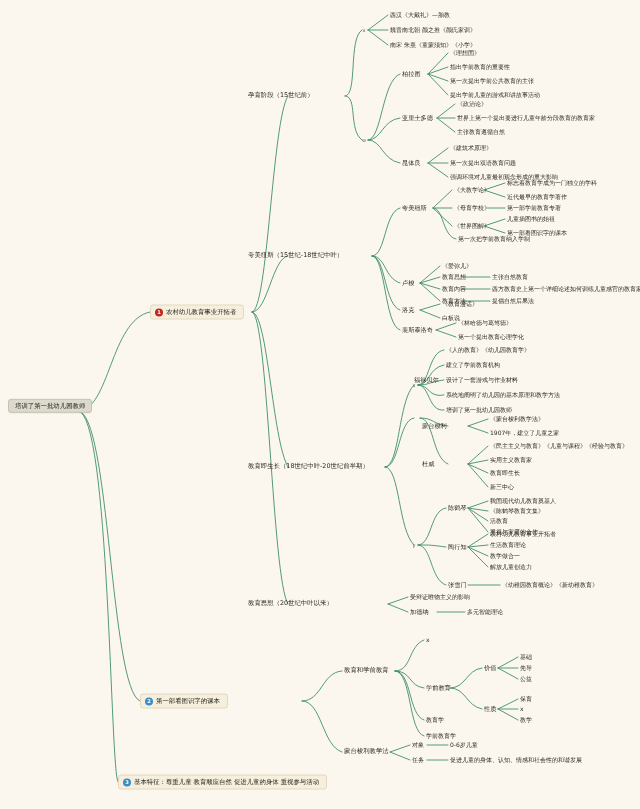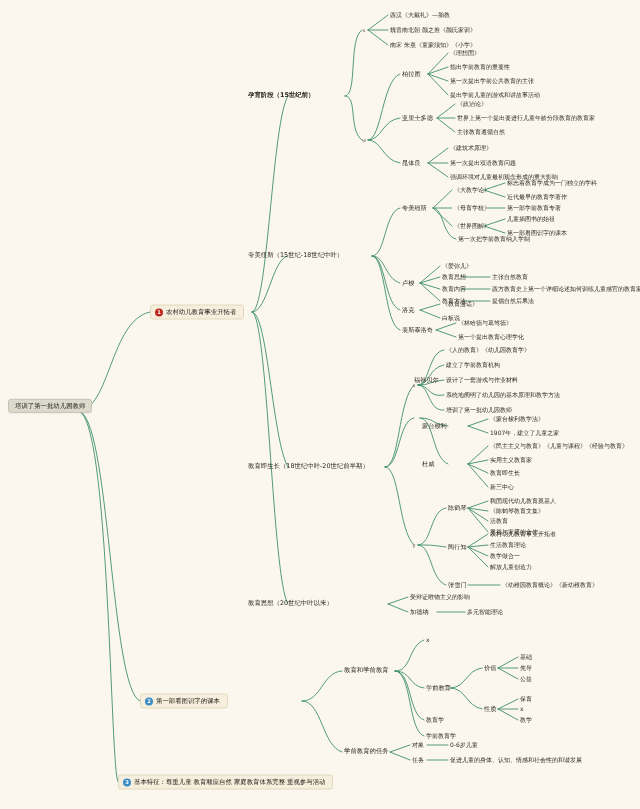--- a/index.html
+++ b/index.html
@@ -194,24 +194,24 @@
   <div class="node sec" style="left:150px;top:312px;">
     <span class="badge red">1</span>
     <span>农村幼儿教育事业开拓者</span>
   </div>
   <div class="node sec" style="left:140px;top:701px;">
     <span class="badge blue">2</span>
     <span>第一部看图识字的课本</span>
   </div>
   <div class="node sec" style="left:118px;top:782px;">
     <span class="badge blue">3</span>
-    <span>基本特征：尊重儿童 教育顺应自然 家庭教育体系完整 重视参与活动</span>
+    <span>基本特征：尊重儿童 教育顺应自然 促进儿童的身体 重视参与活动</span>
   </div>
 
-  <div class="node lvl2" style="left:248px;top:96px;font-weight:bold;">孕育阶段（15世纪前）</div>
+  <div class="node lvl2" style="left:248px;top:96px;">孕育阶段（15世纪前）</div>
   <div class="node lvl2" style="left:248px;top:256px;">夸美纽斯（15世纪-18世纪中叶）</div>
   <div class="node lvl2" style="left:248px;top:467px;">教育即生长（18世纪中叶-20世纪前半期）</div>
   <div class="node lvl2" style="left:248px;top:604px;">教育思想（20世纪中叶以来）</div>
 
   <div class="marker" style="left:364px;top:30px;">x</div>
   <div class="marker" style="left:364px;top:140px;">w</div>
   <div class="marker" style="left:414px;top:385px;">x</div>
   <div class="marker" style="left:414px;top:545px;">y</div>
 
   <div class="node leaf" style="left:390px;top:15px;">西汉《大戴礼》—胎教</div>
@@ -307,19 +307,19 @@
   <div class="node lvl3" style="left:484px;top:668px;">价值</div>
   <div class="node leaf" style="left:520px;top:657px;">基础</div>
   <div class="node leaf" style="left:520px;top:668px;">先导</div>
   <div class="node leaf" style="left:520px;top:679px;">公益</div>
 
   <div class="node lvl3" style="left:484px;top:709px;">性质</div>
   <div class="node leaf" style="left:520px;top:699px;">保育</div>
   <div class="node leaf" style="left:520px;top:709px;">x</div>
   <div class="node leaf" style="left:520px;top:720px;">教学</div>
 
-  <div class="node lvl2" style="left:344px;top:752px;">学前教育的任务</div>
+  <div class="node lvl2" style="left:344px;top:752px;">蒙台梭利教学法</div>
   <div class="node leaf" style="left:412px;top:745px;">对象</div>
   <div class="node leaf" style="left:450px;top:745px;">0-6岁儿童</div>
   <div class="node leaf" style="left:412px;top:760px;">任务</div>
   <div class="node leaf" style="left:450px;top:760px;">促进儿童的身体、认知、情感和社会性的和谐发展</div>
 
 </div>
 
 </body></html>

